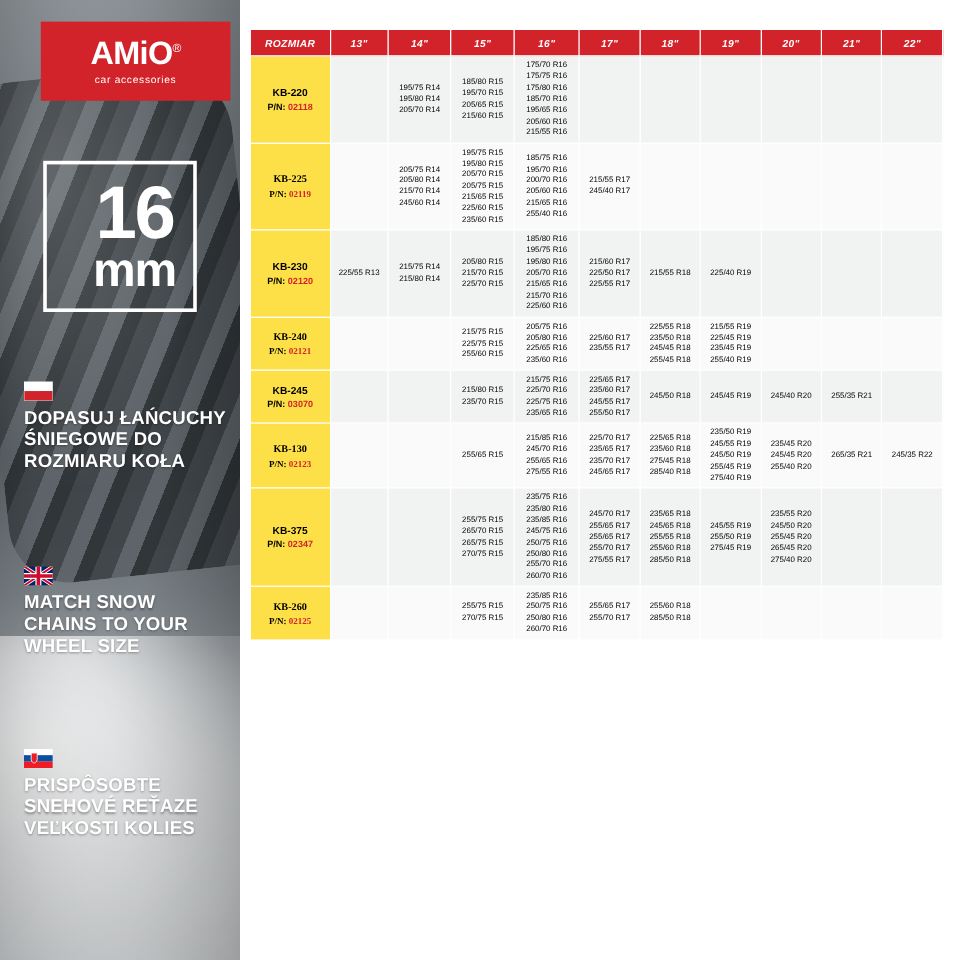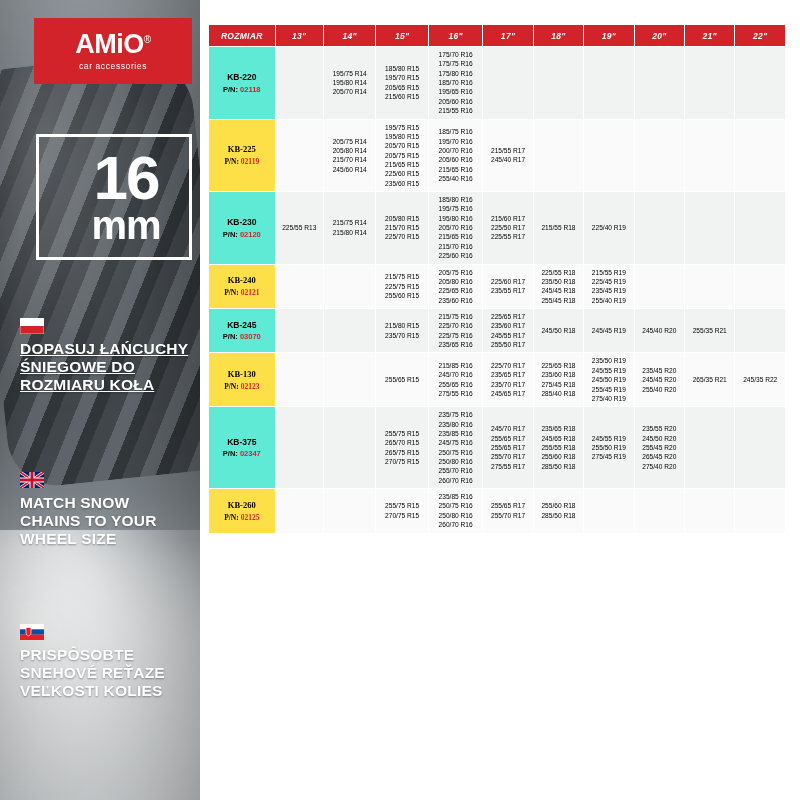--- a/index.html
+++ b/index.html
@@ -77,21 +77,21 @@
     font-size: 8.5px;
     letter-spacing: 0.6px;
     margin-top: 3px;
     text-align: right;
   }
 
   
   #size-badge {
     position: absolute;
     left: 36px; top: 134px;
-    width: 156px; height: 126px;
+    width: 128px; height: 126px;
     border: 3px solid #ffffff;
     color: #ffffff;
     display: flex;
     flex-direction: column;
     align-items: center;
     justify-content: center;
     line-height: 0.88;
     padding-left: 24px;
   }
   #size-number { font-size: 62px; font-weight: bold; letter-spacing: -2px; }
@@ -101,21 +101,21 @@
   .lang-block { position: absolute; left: 20px; width: 170px; color: #ffffff; }
   .flag { width: 24px; height: 16px; display: block; margin-bottom: 6px; }
   .lang-text {
     font-size: 15.5px;
     font-weight: bold;
     line-height: 1.16;
     text-transform: uppercase;
     letter-spacing: 0.2px;
     text-shadow: 0 1px 2px rgba(0,0,0,0.35);
   }
-  #lang-pl { top: 318px; text-decoration: underline; }
+  #lang-pl { top: 318px; }
   #lang-en { top: 472px; }
   #lang-sk { top: 624px; }
 
   
   #table-wrap {
     position: absolute;
     left: 208px; top: 24px;
     width: 578px;
   }
   table { border-collapse: collapse; width: 578px; table-layout: fixed; }
@@ -128,21 +128,21 @@
     background: #d2232a;
     color: #ffffff;
     font-size: 8.5px;
     font-weight: bold;
     height: 22px;
     letter-spacing: 0.3px;
     font-style: italic;
   }
   thead th.first-col { text-align: center; }
   td.model-cell {
-    background: #5eead4;
+    background: #fde047;
     font-size: 8.5px;
     font-weight: bold;
     color: #000;
     line-height: 1.5;
     width: 66px;
   }
   td.model-cell .pn { font-size: 7.5px; }
   td.model-cell .pn .pn-num { color: #d2232a; font-weight: bold; }
   td.size-cell {
     background: #f1f2f2;

